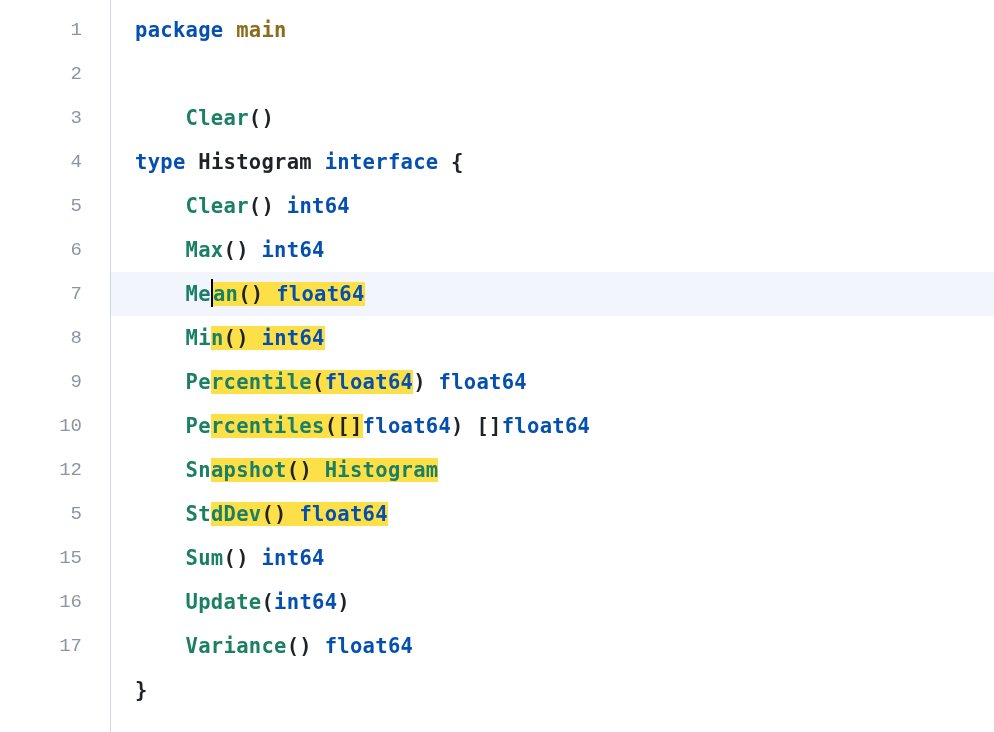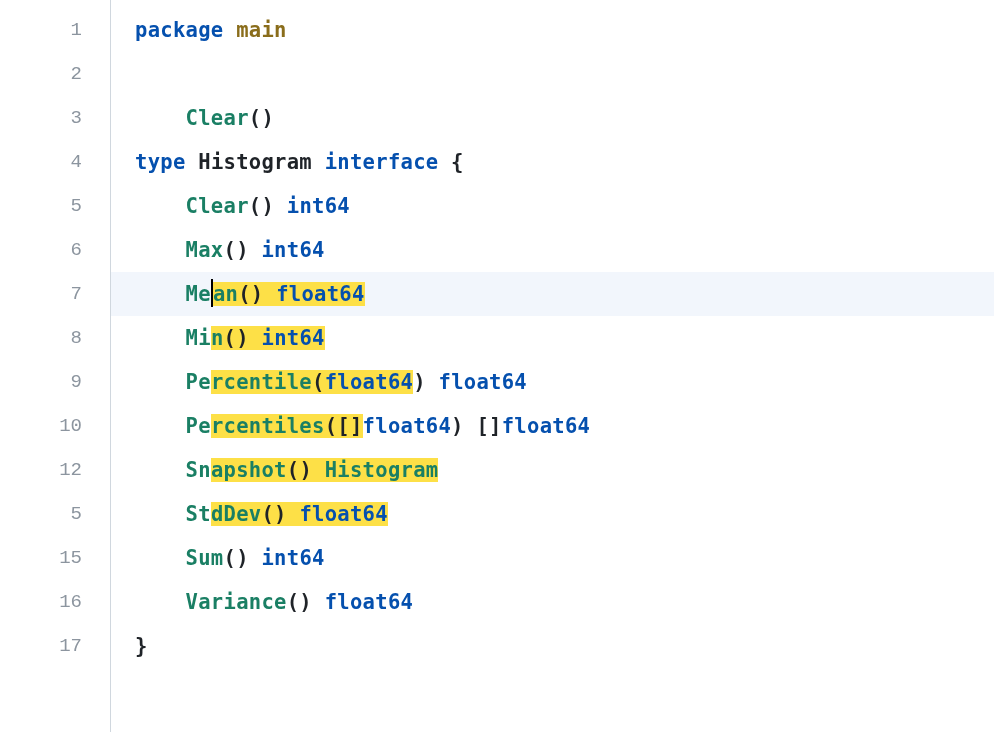--- a/index.html
+++ b/index.html
@@ -123,20 +123,21 @@
     <div class="line"><span>    </span><span class="func"><span>Pe</span><span class="sel"><span>rcentile</span></span></span><span class="sel"><span class="punct">(</span><span class="type">float64</span></span><span class="punct">)</span><span> </span><span class="type">float64</span></div>
 
     <div class="line"><span>    </span><span class="func"><span>Pe</span><span class="sel"><span>rcentiles</span></span></span><span class="sel"><span class="punct">(</span><span class="punct">[]</span></span><span class="type">float64</span><span class="punct">)</span><span> </span><span class="punct">[]</span><span class="type">float64</span></div>
 
     <div class="line"><span>    </span><span class="func"><span>Sn</span><span class="sel"><span>apshot</span></span></span><span class="sel"><span class="punct">()</span><span> </span><span class="ident">Histogram</span></span></div>
 
     <div class="line"><span>    </span><span class="func"><span>St</span><span class="sel"><span>dDev</span></span></span><span class="sel"><span class="punct">()</span><span> </span><span class="type">float64</span></span></div>
 
     <div class="line"><span>    </span><span class="func">Sum</span><span class="punct">()</span><span> </span><span class="type">int64</span></div>
 
+    <div class="line"><span>    </span><span class="func">Update</span><span class="punct">(</span><span class="type">int64</span><span class="punct">)</span></div>
 
     <div class="line"><span>    </span><span class="func">Variance</span><span class="punct">()</span><span> </span><span class="type">float64</span></div>
 
     <div class="line"><span class="punct">}</span></div>
 
     <div class="line"></div>
 
   </div>
 </div>
 

